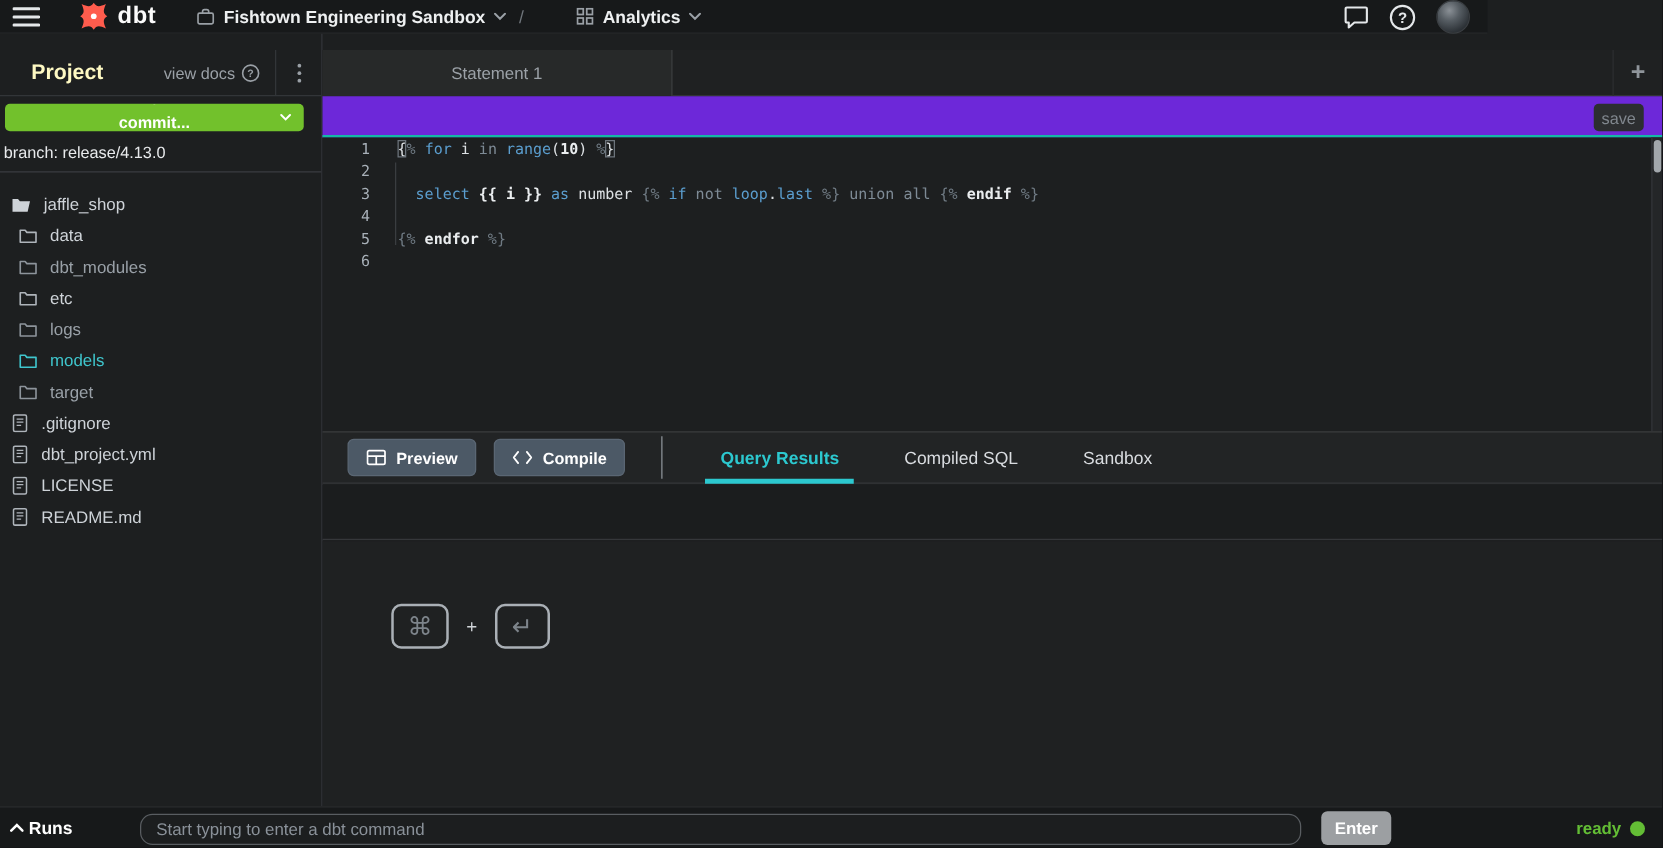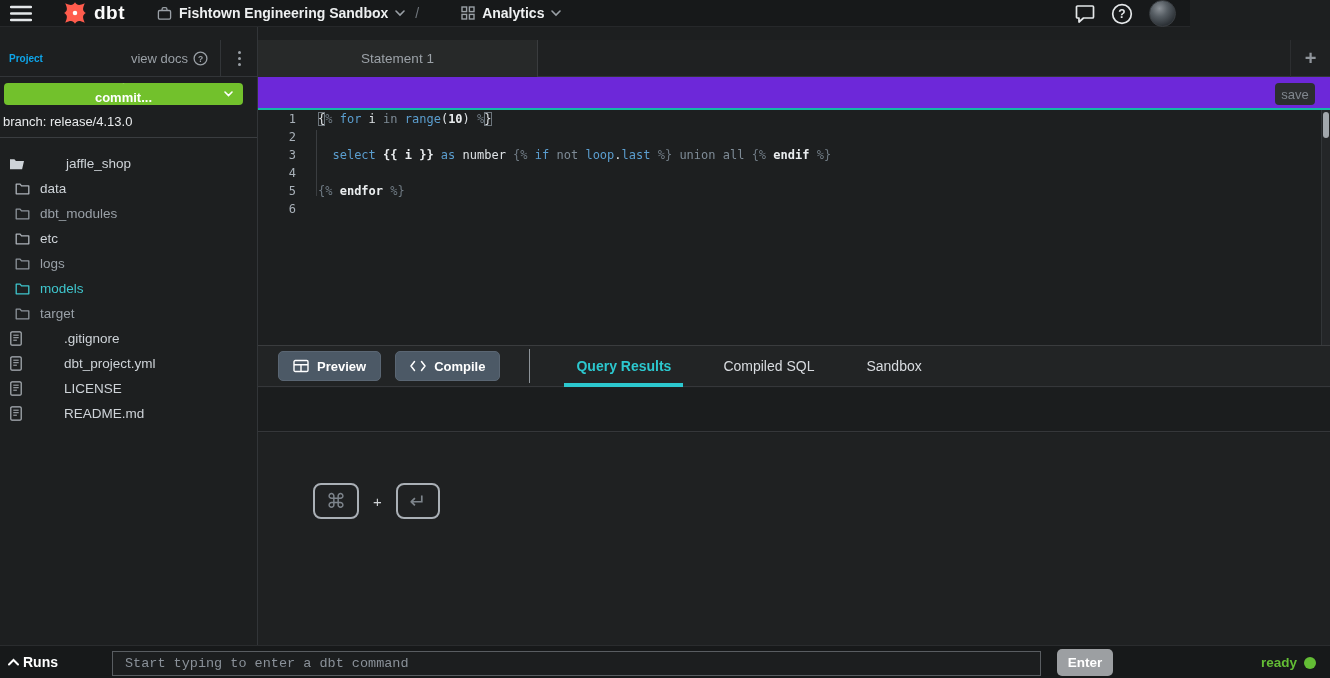--- a/index.html
+++ b/index.html
@@ -24,38 +24,38 @@
   .crumb-sep { color:#70767c; font-size:14px; margin:0 10px; }
   .topbar-right { position:absolute; right:14px; top:0; height:27px; display:flex; align-items:center; gap:16px; }
   .avatar {
     width:27px; height:27px; border-radius:50%;
     background:radial-gradient(circle at 38% 30%, #8a9096 0%, #565d63 35%, #2c3136 75%, #1d2023 100%);
     border:1px solid #3a3e42;
   }
   
   .sidebar { position:absolute; left:0; top:27px; width:258px; height:618px; background:#1d1f20; border-right:1px solid #323538; }
   .sidebar-header { position:absolute; left:0; top:13px; width:257px; height:37px; border-bottom:1px solid #323538; display:flex; align-items:center; }
-  .sidebar-title { font-size:10px; font-weight:bold; color:#0ea5e9; margin-left:9px; }
+  .sidebar-title { font-size:17px; font-weight:bold; color:#fef9c3; margin-left:25px; }
   .viewdocs { margin-left:auto; display:flex; align-items:center; gap:5px; color:#9aa0a6; font-size:13px; padding-right:12px; cursor:pointer; }
   .kebab-zone { width:37px; height:100%; border-left:1px solid #323538; display:flex; align-items:center; justify-content:center; cursor:pointer; }
   .kebab { display:flex; flex-direction:column; gap:3px; }
   .kebab i { width:3px; height:3px; border-radius:50%; background:#9aa0a6; display:block; }
   .commit-btn {
     position:absolute; left:4px; top:56px; width:239px; height:22px;
     background:#72c12c; border:none; border-radius:4px; color:#fff;
     font-family:inherit; font-size:13px; font-weight:bold;
     display:flex; align-items:center; justify-content:center; gap:6px; cursor:pointer;flex-direction:column;
   }
   .commit-btn .chev { position:absolute; right:10px; top:8px; }
   .branch-line { position:absolute; left:3px; top:87px; font-size:13px; color:#e8eaec; }
   .sidebar-divider { position:absolute; left:0; top:110px; width:257px; border-bottom:1px solid #3a3d40; }
   .file-tree { position:absolute; left:0; top:124px; width:257px; }
   .tree-item { height:25px; display:flex; align-items:center; font-size:13.5px; color:#ced3d8; cursor:pointer; }
   .tree-item .tree-icon { display:flex; align-items:center; margin-right:10px; color:#aeb4ba; }
-  .tree-item.level-0 { padding-left:9px;gap:31px; }
+  .tree-item.level-0 { padding-left:9px; }
   .tree-item.level-1 { padding-left:15px; }
   .tree-item.style-italic { color:#99a0a7; }
   .tree-item.style-italic .tree-icon { color:#8d949b; }
   .tree-item.style-active { color:#3fc6cd; }
   .tree-item.style-active .tree-icon { color:#3fc6cd; }
   .tree-item.style-open .tree-icon { color:#ced3d8; }
   
   .tabbar { position:absolute; left:258px; top:40px; width:1072px; height:37px; background:#1f2122; border-bottom:1px solid #323538; }
   .editor-tab {
     position:absolute; left:0; top:0; width:280px; height:37px; background:#272929;
@@ -120,22 +120,22 @@
   .shortcut-hint { position:absolute; left:55px; top:96px; font-style:italic; font-size:15px; color:#eceef0; }
   
   .statusbar {
     position:absolute; left:0; top:645px; width:1330px; height:33px;
     background:#17191a; border-top:1px solid #2a2c2e; display:flex; align-items:center;
   }
   .runs { display:flex; align-items:center; gap:4px; margin-left:8px; cursor:pointer; }
   .runs-label { font-size:14px; font-weight:bold; color:#fff; }
   .cmd-input {
     position:absolute; left:112px; top:5px; width:929px; height:25px;
-    background:#1c1e1f; border:1px solid #595d61; border-radius:0;
-    color:#dfe3e6; font-family:Liberation Mono, monospace; font-size:13.5px; padding:0 12px; outline:none;
+    background:#1c1e1f; border:1px solid #595d61; border-radius:10px;
+    color:#dfe3e6; font-family:Liberation Sans, sans-serif; font-size:13.5px; padding:0 12px; outline:none;
   }
   .cmd-input::placeholder { color:#8a9199; }
   .enter-btn {
     position:absolute; left:1057px; top:3px; width:56px; height:27px;
     background:#9c9fa2; border:none; border-radius:5px;
     color:#fff; font-family:inherit; font-size:13.5px; font-weight:bold; cursor:pointer;
   }
   .ready-wrap { position:absolute; right:14px; top:0; height:33px; display:flex; align-items:center; gap:7px; }
   .ready-label { color:#63bd35; font-size:13.5px; font-weight:bold; }
   .ready-dot { width:12px; height:12px; border-radius:50%; background:#63bd35; }

